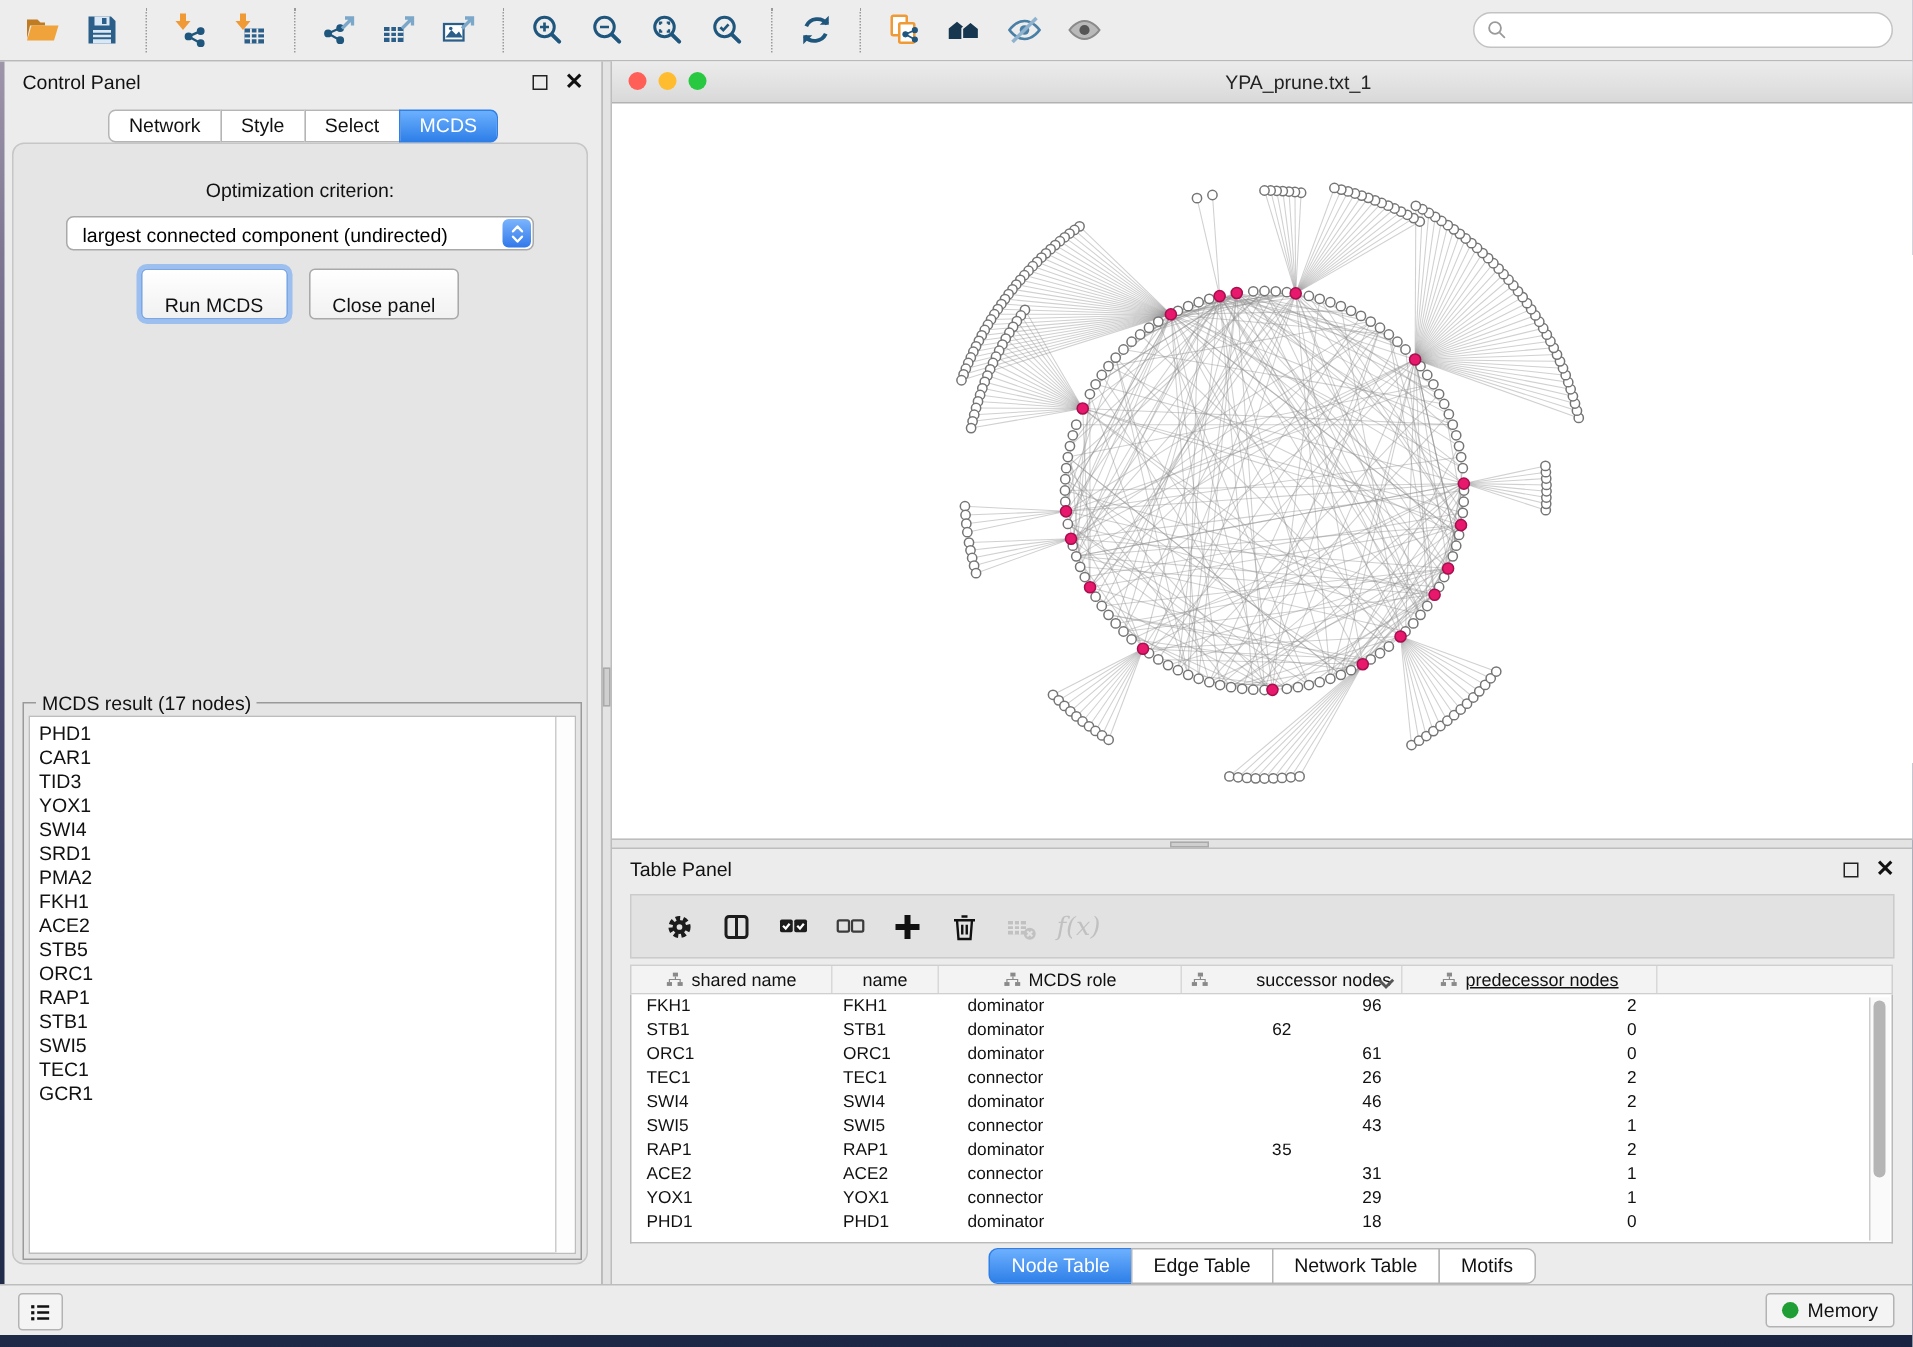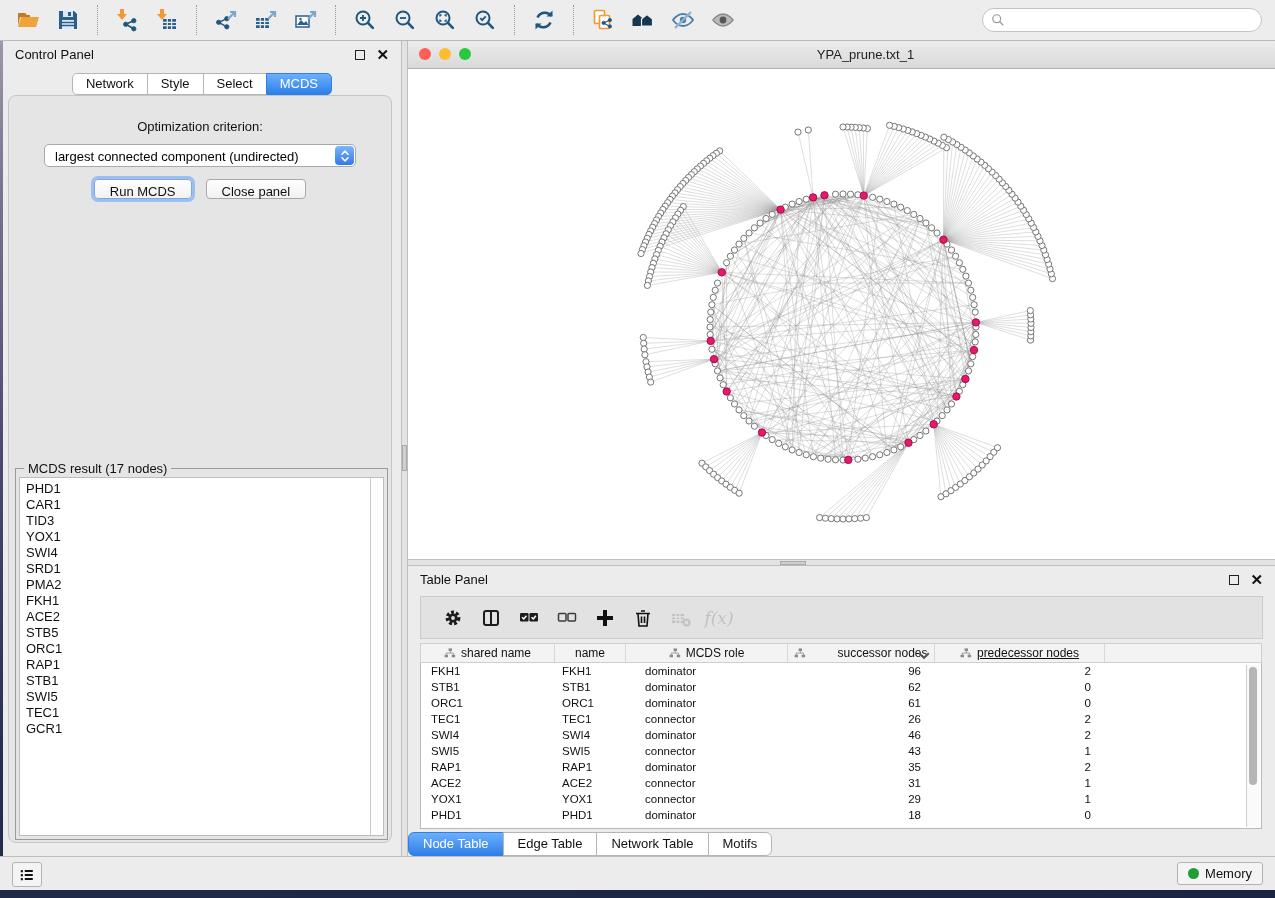--- a/index.html
+++ b/index.html
@@ -28,21 +28,21 @@
   .ctabs{display:flex;justify-content:center;margin-top:5px;position:relative;z-index:2;}
   .ctab{background:#fff;border:1px solid #b5b5b5;padding:2px 13px 3px;font-size:13px;color:#111;margin-left:-1px;cursor:pointer;}
   .ctab:first-child{border-radius:5px 0 0 5px;margin-left:0;}
   .ctab:last-child{border-radius:0 5px 5px 0;}
   .ctab.active{background:linear-gradient(#6cb0fe,#2e7fe8);border-color:#2e7fe8;color:#fff;}
   .ccard{position:absolute;left:5px;right:9px;top:54px;bottom:13px;background:#e5e5e5;border:1px solid #c6c6c6;border-radius:8px;}
   .optlabel{text-align:center;margin-top:23px;font-size:13px;color:#111;}
   .dropdown{position:relative;width:312px;height:23px;margin:10px auto 0;background:#fff;border:1px solid #a9a9a9;border-radius:5px;font-size:13px;line-height:23px;padding-left:10px;box-sizing:border-box;cursor:pointer;}
   .stepper{position:absolute;right:1px;top:1px;width:19px;height:19px;border-radius:4px;background:linear-gradient(#7cb5fc,#3178ea);display:flex;align-items:center;justify-content:center;}
   .btnrow{display:flex;justify-content:center;gap:14px;margin-top:12px;}
-  .cbtn{height:20px;padding:4px 15px;font-size:13px;font-family:"Liberation Sans",sans-serif;background:linear-gradient(#ffffff,#f1f1f1);border:1px solid #a9a9a9;border-radius:4px;cursor:pointer;color:#111;}
+  .cbtn{height:20px;padding:16px 15px;font-size:13px;font-family:"Liberation Sans",sans-serif;background:linear-gradient(#ffffff,#f1f1f1);border:1px solid #a9a9a9;border-radius:4px;cursor:pointer;color:#111;}
   .cbtn.focusring{box-shadow:0 0 0 3px rgba(96,160,250,.55);border-color:#79a7e8;}
   .groupbox{position:absolute;left:6px;top:372px;width:371px;height:370px;border:1px solid #9a9a9a;}
   .gtitle{position:absolute;top:-8px;left:8px;background:#e5e5e5;padding:0 4px;font-size:13px;color:#111;}
   .glist{position:absolute;left:3px;top:8px;right:3px;bottom:3px;background:#fff;border:1px solid #bdbdbd;overflow:hidden;padding-top:3px;}
   .glist .item{font-size:13px;line-height:16px;padding-left:6px;color:#111;cursor:default;}
   .gscroll{position:absolute;right:4px;top:9px;bottom:4px;width:12px;background:#fdfdfd;border-left:1px solid #ccc;}
   
   #vsplit{left:401px;top:41px;width:7px;height:815px;background:#e3e3e3;border-left:1px solid #bdbdbd;border-right:1px solid #bdbdbd;cursor:col-resize;}
   #vsplit .handle{position:absolute;top:404px;left:0px;width:5px;height:26px;background:#cfcfcf;border:1px solid #aaa;box-sizing:border-box;}
   #hsplit{left:408px;top:559px;width:867px;height:7px;background:#e3e3e3;border-top:1px solid #bdbdbd;border-bottom:1px solid #bdbdbd;cursor:row-resize;}
@@ -63,21 +63,21 @@
   .fx{font-family:"DejaVu Serif",serif;font-style:italic;font-size:17px;color:#999;}
   .thead{position:absolute;left:12px;right:13px;top:77px;height:20px;display:flex;background:#f3f3f3;border:1px solid #cfcfcf;box-sizing:border-box;font-size:12px;color:#111;}
   .hcell{display:flex;align-items:center;justify-content:center;gap:5px;border-right:1px solid #d8d8d8;position:relative;box-sizing:border-box;cursor:pointer;}
   .hcell svg{width:12px;height:12px;}
   .hcell .sortch{position:absolute;right:4px;top:5px;}
   .tbody{position:absolute;left:12px;right:13px;top:97px;height:166px;background:#fff;border:1px solid #b9b9b9;border-top:none;box-sizing:border-box;overflow:hidden;}
   .trow{display:flex;height:16px;align-items:center;font-size:11.5px;color:#111;cursor:default;}
   .tcell{box-sizing:border-box;white-space:nowrap;overflow:hidden;}
   .tscroll{position:absolute;right:15px;top:99px;width:13px;height:162px;background:#fafafa;border-left:1px solid #ccc;}
   .tscroll .thumb{position:absolute;left:2px;top:2px;width:8px;height:118px;background:#b5b5b5;border-radius:4px;}
-  .ttabs{position:absolute;left:0;right:0;top:266px;display:flex;justify-content:flex-start;}
+  .ttabs{position:absolute;left:0;right:0;top:266px;display:flex;justify-content:center;}
   .ttab{background:#fff;border:1px solid #b5b5b5;padding:3px 14px 4px;font-size:13px;color:#111;margin-left:-1px;cursor:pointer;}
   .ttab:first-child{border-radius:6px 0 0 6px;margin-left:0;}
   .ttab:last-child{border-radius:0 6px 6px 0;}
   .ttab.active{background:linear-gradient(#6cb0fe,#2e7fe8);border-color:#2e7fe8;color:#fff;}
   
   #statusbar{left:0;top:856px;width:1275px;height:34px;background:#ececec;border-top:1px solid #bdbdbd;}
   .listbtn{position:absolute;left:12px;top:5px;width:28px;height:23px;background:#f4f4f4;border:1px solid #b3b3b3;border-radius:3px;display:flex;align-items:center;justify-content:center;cursor:pointer;}
   .listbtn svg{width:16px;height:16px;}
   .membtn{position:absolute;right:12px;top:5px;height:23px;background:#f4f4f4;border:1px solid #b3b3b3;border-radius:3px;display:flex;align-items:center;gap:6px;padding:0 10px;font-size:13px;color:#111;cursor:pointer;box-sizing:border-box;}
   .dot{width:11px;height:11px;border-radius:50%;background:#1e9e35;display:inline-block;}
@@ -1132,21 +1132,21 @@
         <div class="tcell" style="width: 134px; padding-left: 10px;">FKH1</div>
         <div class="tcell" style="width: 71px; padding-left: 7px;">FKH1</div>
         <div class="tcell" style="width: 162px; padding-left: 19px;">dominator</div>
         <div class="tcell" style="width: 147px; text-align: right; padding-right: 14px;">96</div>
         <div class="tcell" style="width: 170px; text-align: right; padding-right: 14px;">2</div>
       </div>
       <div class="trow">
         <div class="tcell" style="width: 134px; padding-left: 10px;">STB1</div>
         <div class="tcell" style="width: 71px; padding-left: 7px;">STB1</div>
         <div class="tcell" style="width: 162px; padding-left: 19px;">dominator</div>
-        <div class="tcell" style="width: 147px; text-align: right; padding-right: 14px;">62</div>
+        <div class="tcell" style="width: 147px; text-align: center; padding-right: 14px;">62</div>
         <div class="tcell" style="width: 170px; text-align: right; padding-right: 14px;">0</div>
       </div>
       <div class="trow">
         <div class="tcell" style="width: 134px; padding-left: 10px;">ORC1</div>
         <div class="tcell" style="width: 71px; padding-left: 7px;">ORC1</div>
         <div class="tcell" style="width: 162px; padding-left: 19px;">dominator</div>
         <div class="tcell" style="width: 147px; text-align: right; padding-right: 14px;">61</div>
         <div class="tcell" style="width: 170px; text-align: right; padding-right: 14px;">0</div>
       </div>
       <div class="trow">
@@ -1167,21 +1167,21 @@
         <div class="tcell" style="width: 134px; padding-left: 10px;">SWI5</div>
         <div class="tcell" style="width: 71px; padding-left: 7px;">SWI5</div>
         <div class="tcell" style="width: 162px; padding-left: 19px;">connector</div>
         <div class="tcell" style="width: 147px; text-align: right; padding-right: 14px;">43</div>
         <div class="tcell" style="width: 170px; text-align: right; padding-right: 14px;">1</div>
       </div>
       <div class="trow">
         <div class="tcell" style="width: 134px; padding-left: 10px;">RAP1</div>
         <div class="tcell" style="width: 71px; padding-left: 7px;">RAP1</div>
         <div class="tcell" style="width: 162px; padding-left: 19px;">dominator</div>
-        <div class="tcell" style="width: 147px; text-align: right; padding-right: 14px;">35</div>
+        <div class="tcell" style="width: 147px; text-align: center; padding-right: 14px; font-family: Liberation Mono, monospace;">35</div>
         <div class="tcell" style="width: 170px; text-align: right; padding-right: 14px;">2</div>
       </div>
       <div class="trow">
         <div class="tcell" style="width: 134px; padding-left: 10px;">ACE2</div>
         <div class="tcell" style="width: 71px; padding-left: 7px;">ACE2</div>
         <div class="tcell" style="width: 162px; padding-left: 19px;">connector</div>
         <div class="tcell" style="width: 147px; text-align: right; padding-right: 14px;">31</div>
         <div class="tcell" style="width: 170px; text-align: right; padding-right: 14px;">1</div>
       </div>
       <div class="trow">

